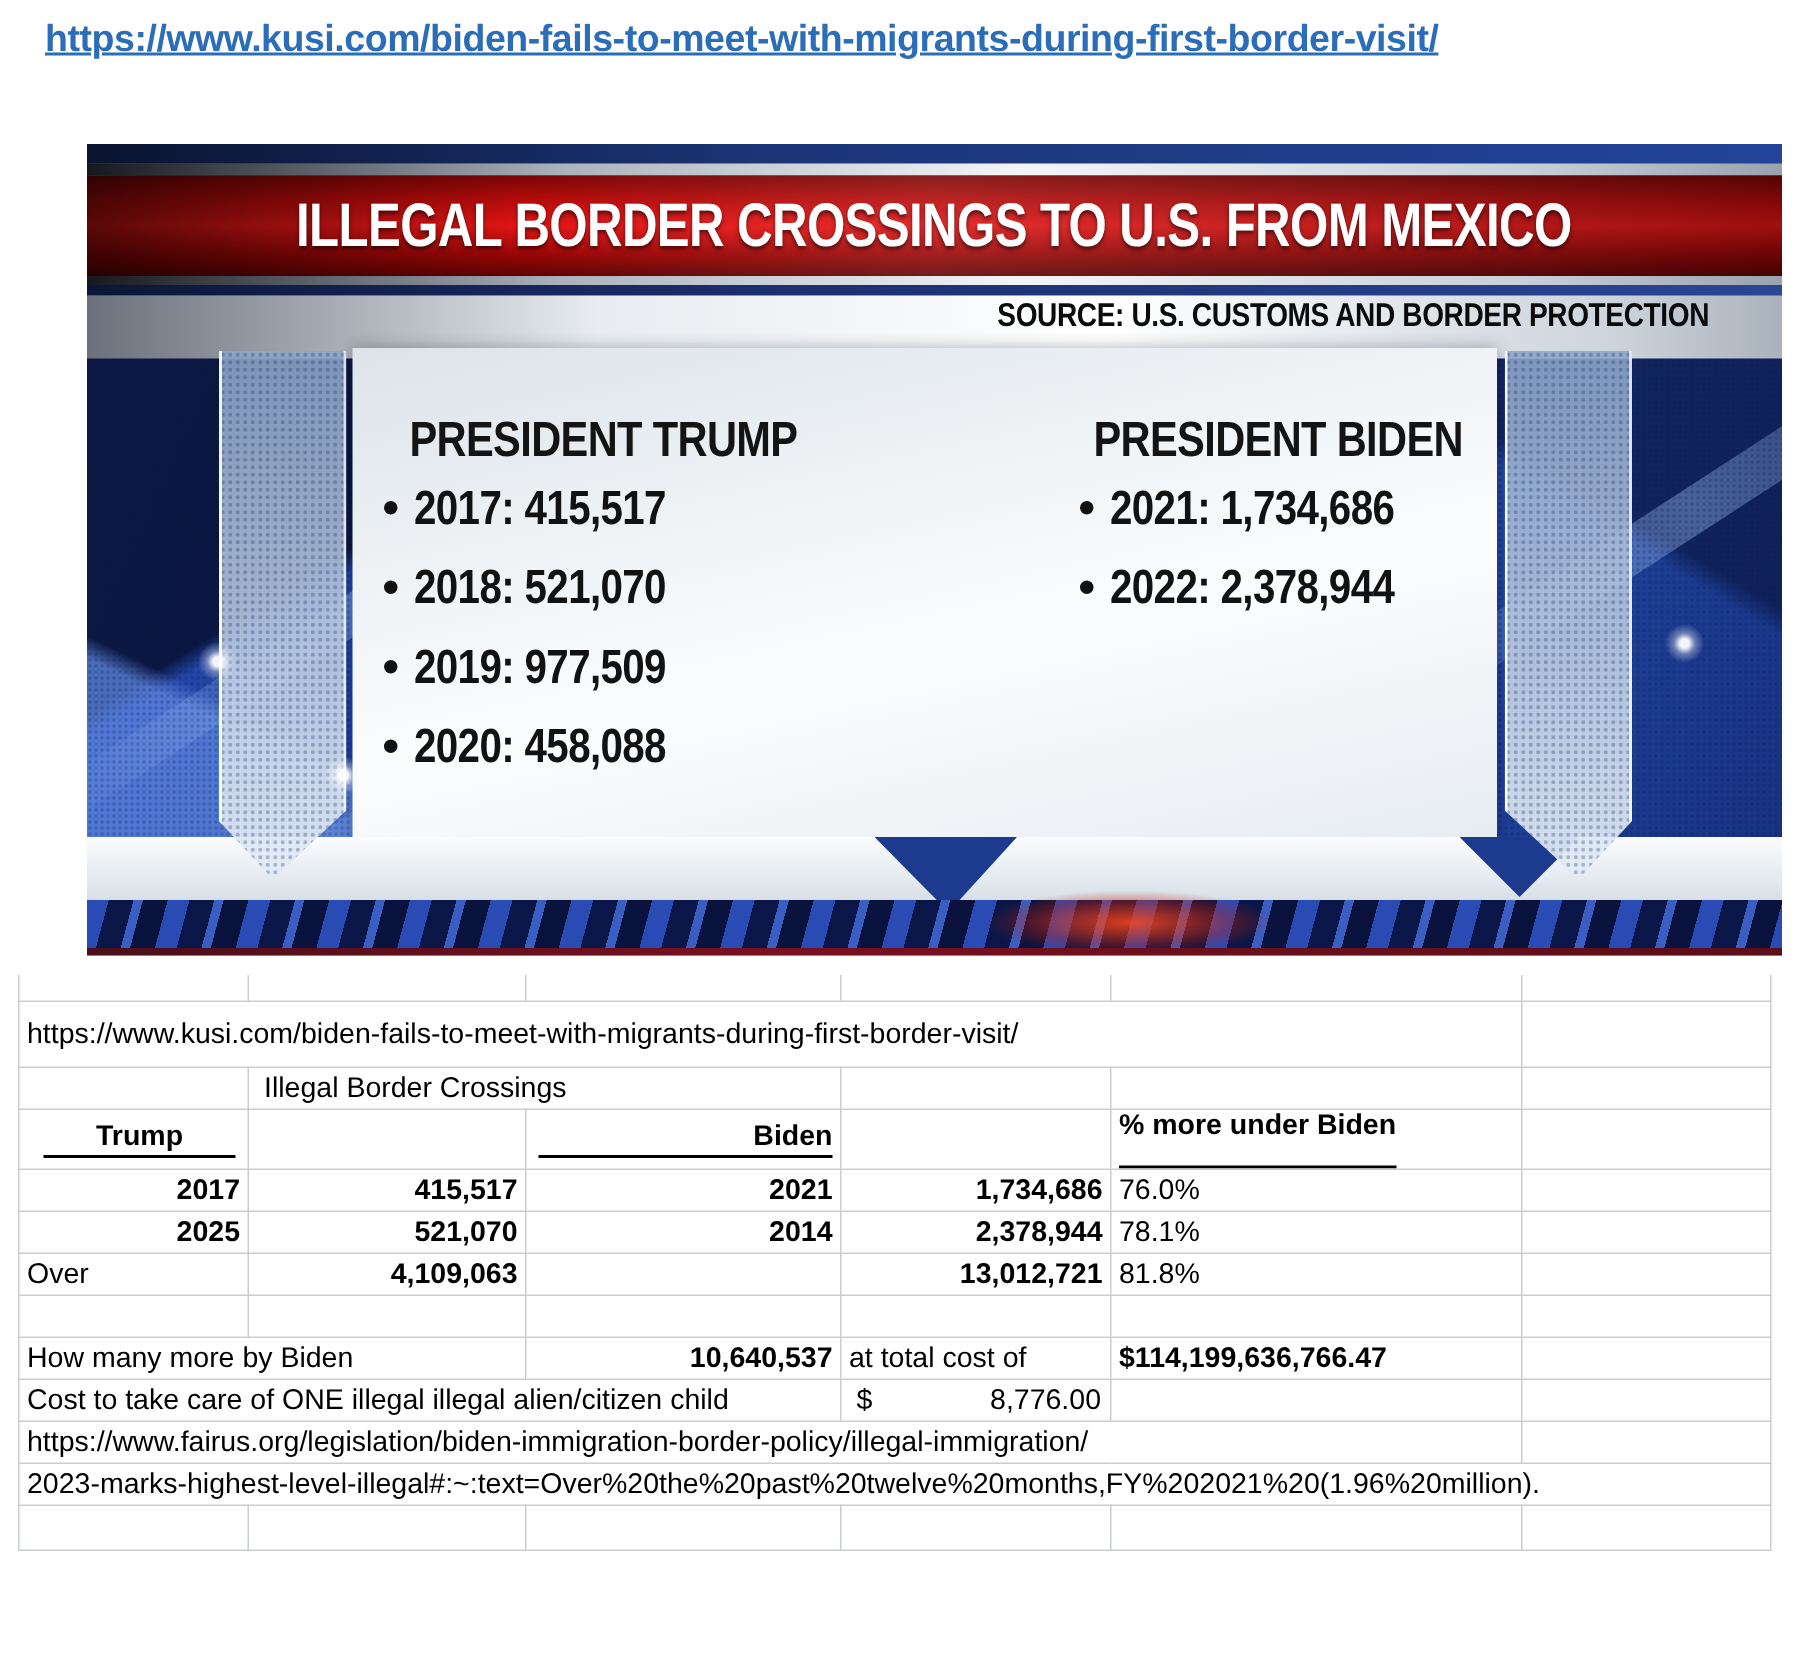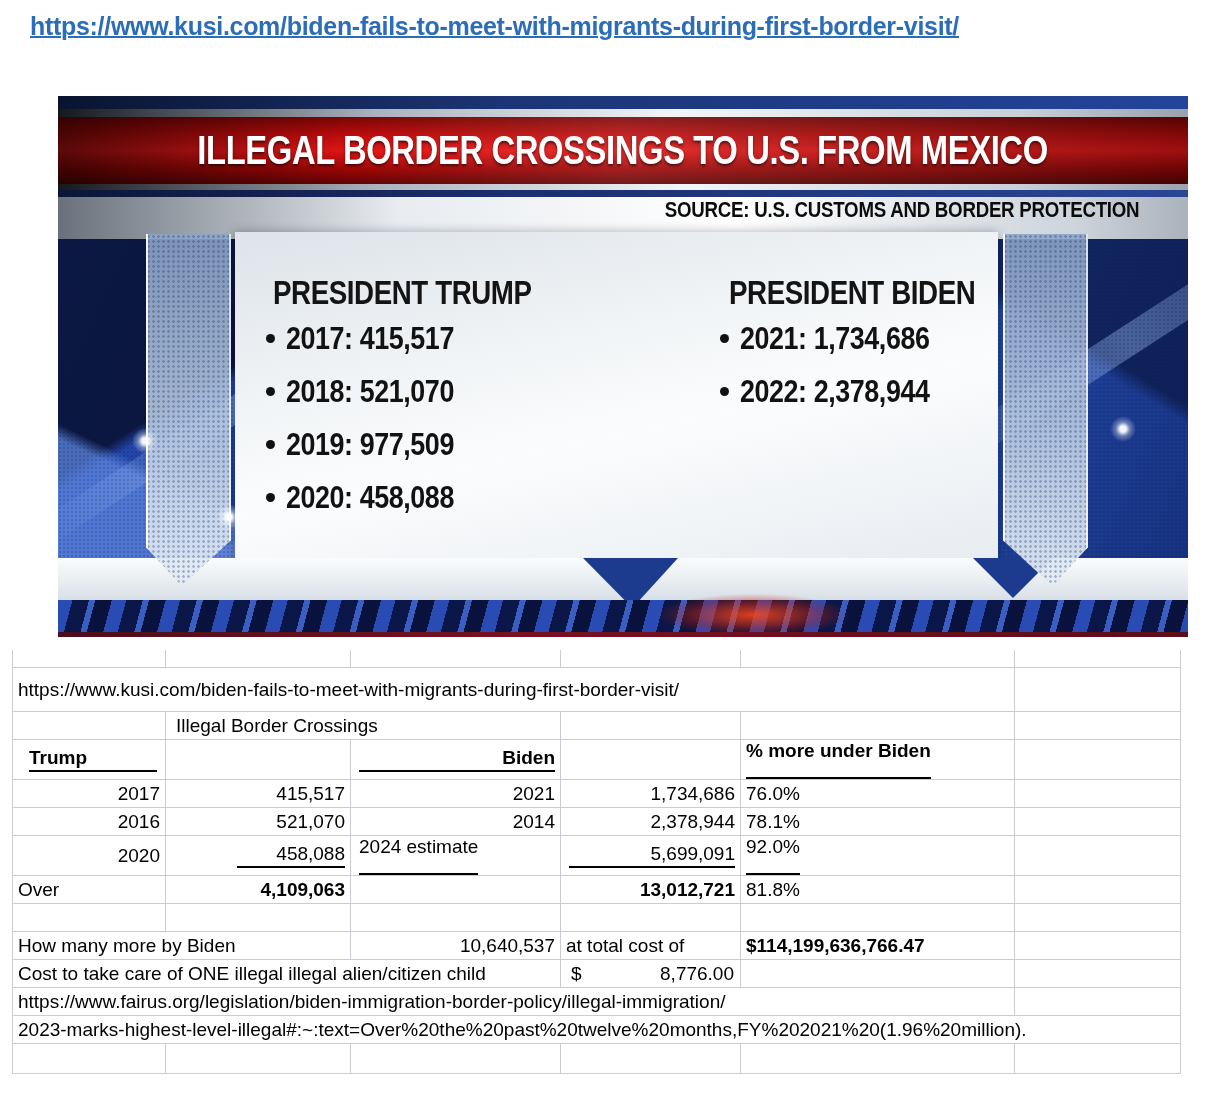--- a/index.html
+++ b/index.html
@@ -70,42 +70,42 @@
       background:linear-gradient(90deg,#4a0f1a,#7a1020 40%,#5c0e18);}
   .sparkle{width:26px;height:26px;z-index:5;
       background:radial-gradient(circle,rgba(255,255,255,0.95) 0 3px,rgba(255,255,255,0.35) 7px,transparent 13px);}
   .sp1{left:74px;top:332px;} .sp2{left:158px;top:408px;} .sp3{left:1052px;top:320px;}
 
   
   .ptitle{z-index:6;top:178px;font-size:33px;font-weight:bold;color:#141414;letter-spacing:-0.5px;
       transform:scaleX(0.84);transform-origin:left;white-space:nowrap;}
   .pt-left{left:215px;} .pt-right{left:671px;}
   .plist{z-index:6;top:228px;display:flex;flex-direction:column;gap:25px;}
-  .pl-left{left:208px;justify-content:center;} .pl-right{left:662px;}
+  .pl-left{left:198px;justify-content:center;} .pl-right{left:662px;}
   .pitem{position:relative;display:flex;align-items:center;height:28px;}
   .pdot{position:relative;width:9px;height:9px;border-radius:50%;background:#111;margin-right:11px;flex:none;}
   .pitem span{position:relative;font-size:32px;font-weight:bold;color:#121212;letter-spacing:-0.5px;
       transform:scaleX(0.84);transform-origin:left;white-space:nowrap;}
 
   
   .sheet{position:absolute;left:12px;top:650px;border-collapse:collapse;table-layout:fixed;width:1168px;}
   .sheet td{border:1px solid #c9cdd2;font-size:19px;color:#000;padding:0 5px;vertical-align:middle;
       overflow:hidden;white-space:nowrap;height:27px;}
   .sheet tr.r-tick td{border-top:none;height:17px;}
   .sheet tr.r-url td{height:43px;}
   .sheet tr.r-head td{height:32px;}
   .sheet tr.r-2020 td{height:31px;}
   .sheet tr.r-last td{height:29px;}
-  .num{text-align:right;padding-right:4px;}
+  .num{text-align:right;padding-right:4px;font-weight:bold;}
   .pr12{padding-right:12px;} .pr8{padding-right:8px;} .pr6{padding-right:6px;}
   .b{font-weight:bold;}
   .padurl{padding-left:12px;}
   .u-span{display:inline-block;border-bottom:2px solid #000;padding-bottom:1px;}
   .u-text{display:inline-block;border-bottom:2px solid #000;padding-bottom:15px;}
-  .w-trump{width:128px;text-align:left;margin-right:3px;}
+  .w-trump{width:128px;text-align:center;margin-right:3px;}
   .w-biden{width:196px;text-align:right;}
   .w-b2020{width:108px;text-align:right;}
   .w-d2020{width:166px;text-align:right;}
   .acct{display:flex;justify-content:space-between;align-items:center;padding:0 6px 0 10px;}
 </style>
 </head>
 <body>
 
 <div class="page">
 
@@ -223,37 +223,29 @@
     <tr>
       <td class="num">2017</td>
       <td class="num pr12">415,517</td>
       <td class="num pr12">2021</td>
       <td class="num pr6">1,734,686</td>
       <td>76.0%</td>
       <td></td>
     </tr>
 
     <tr>
-      <td class="num">2016</td>
+      <td class="num">2025</td>
       <td class="num pr12">521,070</td>
       <td class="num pr12">2014</td>
       <td class="num pr6">2,378,944</td>
       <td>78.1%</td>
       <td></td>
     </tr>
 
 
-    <tr class="r-2020">
-      <td class="num">2020</td>
-      <td class="num"><span class="u-span w-b2020">458,088</span></td>
-      <td style="padding-left:8px"><span class="u-text">2024 estimate</span></td>
-      <td class="num"><span class="u-span w-d2020">5,699,091</span></td>
-      <td><span class="u-text">92.0%</span></td>
-      <td></td>
-    </tr>
 
     <tr>
       <td>Over</td>
       <td class="num pr12 b">4,109,063</td>
       <td></td>
       <td class="num pr8 b">13,012,721</td>
       <td>81.8%</td>
       <td></td>
     </tr>
 

